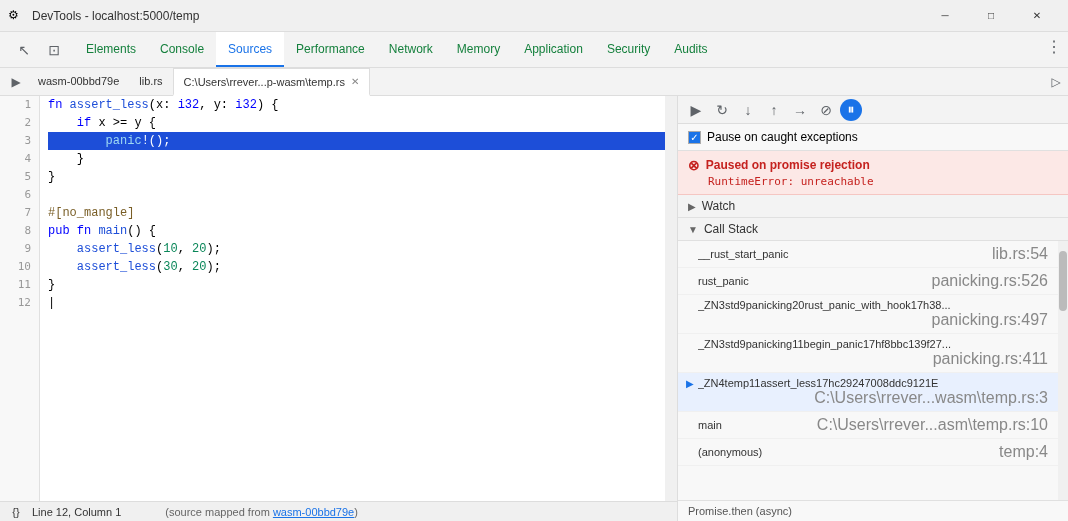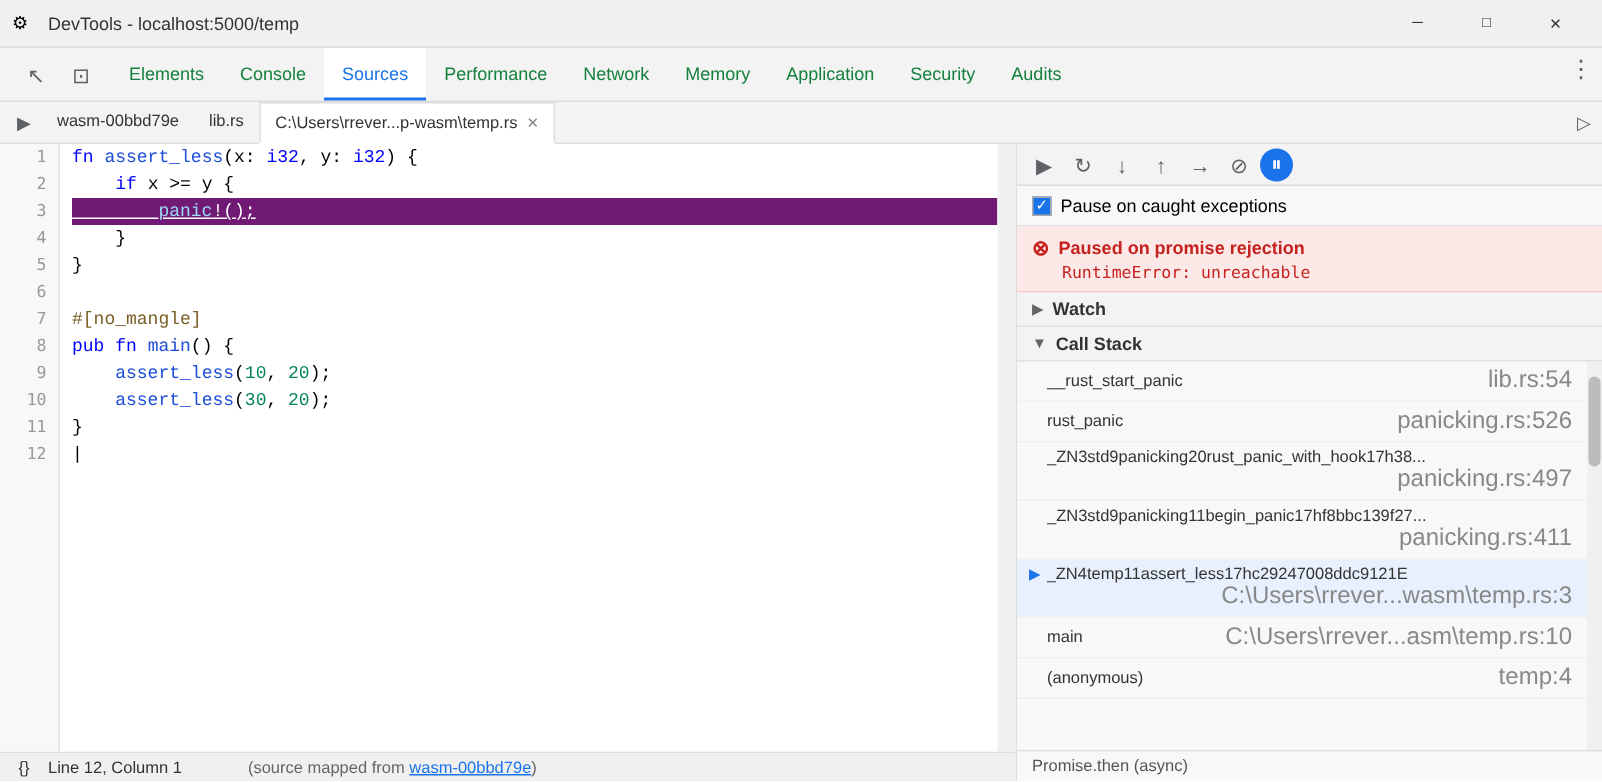--- a/index.html
+++ b/index.html
@@ -31,21 +31,21 @@
     
     .main-area { display: flex; flex: 1; overflow: hidden; }
 
     
     .code-area { flex: 1; display: flex; flex-direction: column; overflow: hidden; border-right: 1px solid #ddd; }
     .code-editor { flex: 1; overflow: hidden; display: flex; background: #fff; position: relative; }
     .line-numbers { width: 40px; background: #f8f8f8; border-right: 1px solid #e0e0e0; padding-top: 0; display: flex; flex-direction: column; color: #999; font-size: 11px; font-family: monospace; text-align: right; user-select: none; }
     .line-number { height: 18px; padding-right: 8px; display: flex; align-items: center; justify-content: flex-end; font-size: 11px; line-height: 18px; }
     .code-lines { flex: 1; overflow: auto; padding-left: 8px; font-family: 'Consolas', 'Courier New', monospace; font-size: 12px; line-height: 18px; }
     .code-line { height: 18px; white-space: pre; display: flex; align-items: center; }
-    .code-line.highlighted { background: #701a75; color: #fff; text-decoration: underline; }
+    .code-line.highlighted { background: #1d4ed8; color: #fff; }
     .kw { color: #0000ff; }
     .fn-name { color: #1d4ed8; }
     .num { color: #098658; }
     .attr { color: #795e26; }
     .code-scrollbar { width: 12px; background: #f0f0f0; }
 
     
     .status-bar { height: 20px; background: #f0f0f0; border-top: 1px solid #ddd; display: flex; align-items: center; padding: 0 8px; font-size: 11px; color: #333; gap: 8px; }
     .status-icon { width: 16px; height: 16px; display: flex; align-items: center; justify-content: center; cursor: pointer; }
     .status-source { color: #666; margin-left: 36px; }
@@ -65,21 +65,21 @@
 
     
     .error-banner { background: #fce8e6; border-bottom: 1px solid #f5c6c2; padding: 6px 10px; }
     .error-title { display: flex; align-items: center; gap: 6px; font-weight: 600; color: #c5221f; margin-bottom: 2px; }
     .error-icon { color: #c5221f; font-size: 14px; }
     .error-detail { color: #c5221f; font-family: monospace; font-size: 11px; padding-left: 20px; }
 
     
     .section-header { padding: 4px 10px; display: flex; align-items: center; gap: 6px; cursor: pointer; color: #333; font-size: 12px; border-bottom: 1px solid #e0e0e0; background: #f3f3f3; }
     .section-arrow { font-size: 10px; color: #666; }
-    .section-title { font-weight: 700; }
+    .section-title { font-weight: 400; }
 
     
     .call-stack-list { overflow-y: auto; flex: 1; }
     .stack-item { padding: 4px 10px 4px 20px; cursor: pointer; border-bottom: 1px solid #f0f0f0; display: flex; flex-direction: column; }
     .stack-item.active { background: #e8f0fe; }
     .stack-item-name { font-size: 11px; color: #333; white-space: nowrap; overflow: hidden; text-overflow: ellipsis; text-align: center; }
     .stack-item-loc { font-size: 16px; color: #888; text-align: right; align-self: flex-end; }
     .stack-item-row { display: flex; align-items: center; justify-content: space-between; width: 100%; }
     .stack-current-marker { color: #1a73e8; margin-left: -12px; margin-right: 4px; font-size: 10px; }
 

